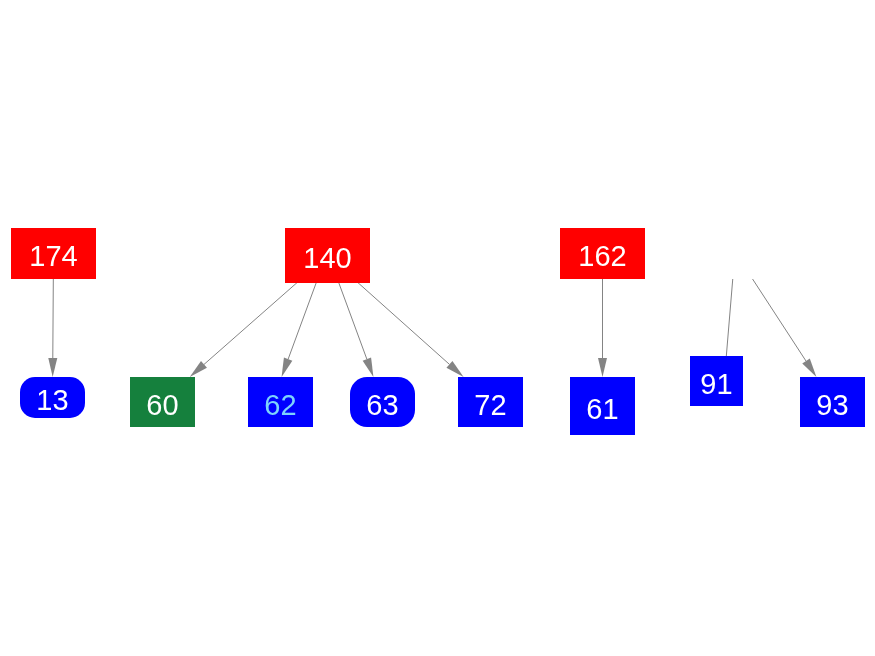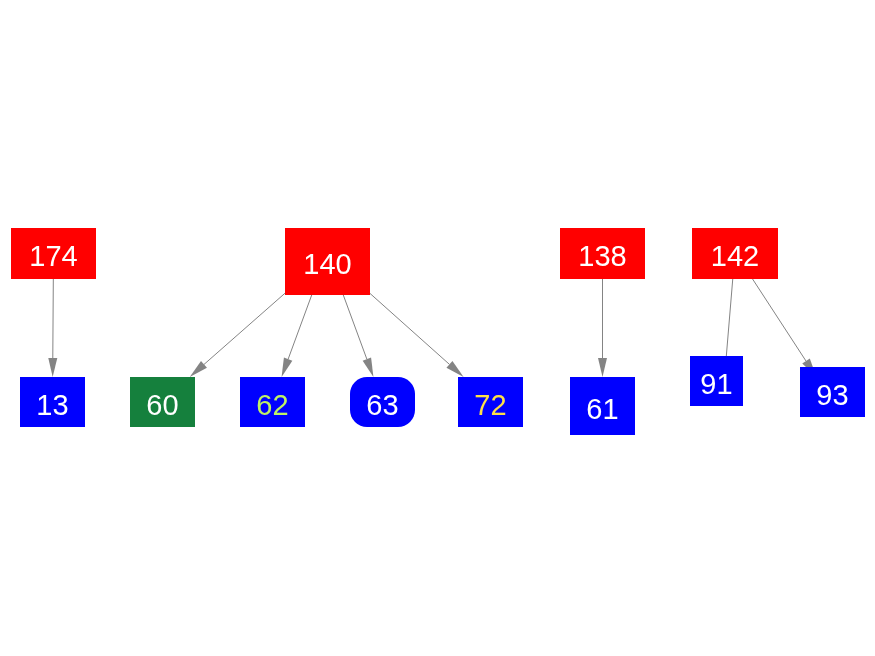--- a/index.html
+++ b/index.html
@@ -62,47 +62,44 @@
       <polygon points="602.5,377 598,358 607,358" fill="#848484"></polygon>
       <line x1="732.75" y1="279" x2="726.1443614154591" y2="358.06596412641295" stroke="#848484" stroke-width="1"></line>
       <polygon points="724.5625,377 721.6599844980306,357.69131273854106 730.6287383328877,358.44061551428484" fill="#848484"></polygon>
       <line x1="752.55" y1="279" x2="806.0391728378406" y2="361.0816431882306" stroke="#848484" stroke-width="1"></line>
       <polygon points="816.4125,377 802.269035698211,363.53848383189995 809.8093099774702,358.62480254456125" fill="#848484"></polygon>
     </svg>
   <div id="nodes">
       <div class="node" style="left: 11px; top: 228px; width: 85px; height: 51px; background: rgb(255, 0, 0); color: rgb(255, 255, 255);">
         <span>174</span>
       </div>
-      <div class="node" style="left: 285px; top: 228px; width: 85px; height: 67px; background: rgb(255, 0, 0); color: rgb(255, 255, 255);">
+      <div class="node" style="left: 285px; top: 228px; width: 85px; height: 55px; background: rgb(255, 0, 0); color: rgb(255, 255, 255);">
         <span>140</span>
       </div>
       <div class="node" style="left: 560px; top: 228px; width: 85px; height: 51px; background: rgb(255, 0, 0); color: rgb(255, 255, 255);">
-        <span>138</span>
+        <span>162</span>
       </div>
-      <div class="node" style="left: 692px; top: 228px; width: 86px; height: 51px; background: rgb(255, 0, 0); color: rgb(255, 255, 255);">
-        <span>142</span>
-      </div>
-      <div class="node" style="left: 20px; top: 377px; width: 65px; height: 50px; background: rgb(0, 0, 255); color: rgb(255, 255, 255);">
+      <div class="node" style="left: 20px; top: 377px; width: 65px; height: 41px; background: rgb(0, 0, 255); color: rgb(255, 255, 255); border-radius: 15px;">
         <span>13</span>
       </div>
       <div class="node" style="left: 130px; top: 377px; width: 65px; height: 50px; background: #15803d; color: rgb(255, 255, 255);">
         <span>60</span>
       </div>
-      <div class="node" style="left: 240px; top: 377px; width: 65px; height: 50px; background: rgb(0, 0, 255); color: #bef264;">
+      <div class="node" style="left: 248px; top: 377px; width: 65px; height: 50px; background: rgb(0, 0, 255); color: #7dd3fc;">
         <span>62</span>
       </div>
       <div class="node" style="left: 350px; top: 377px; width: 65px; height: 50px; background: rgb(0, 0, 255); color: rgb(255, 255, 255); border-radius: 17px;">
         <span>63</span>
       </div>
-      <div class="node" style="left: 458px; top: 377px; width: 65px; height: 50px; background: rgb(0, 0, 255); color: #fde047;">
+      <div class="node" style="left: 458px; top: 377px; width: 65px; height: 50px; background: rgb(0, 0, 255); color: #ffffff;">
         <span>72</span>
       </div>
       <div class="node" style="left: 570px; top: 377px; width: 65px; height: 58px; background: rgb(0, 0, 255); color: rgb(255, 255, 255);">
         <span>61</span>
       </div>
       <div class="node" style="left: 690px; top: 356px; width: 53px; height: 50px; background: rgb(0, 0, 255); color: rgb(255, 255, 255); justify-content: center;">
         <span>91</span>
       </div>
-      <div class="node" style="left: 800px; top: 367px; width: 65px; height: 50px; background: rgb(0, 0, 255); color: rgb(255, 255, 255);">
+      <div class="node" style="left: 800px; top: 377px; width: 65px; height: 50px; background: rgb(0, 0, 255); color: rgb(255, 255, 255);">
         <span>93</span>
       </div>
     </div>
 </div>
 
 </body></html>

